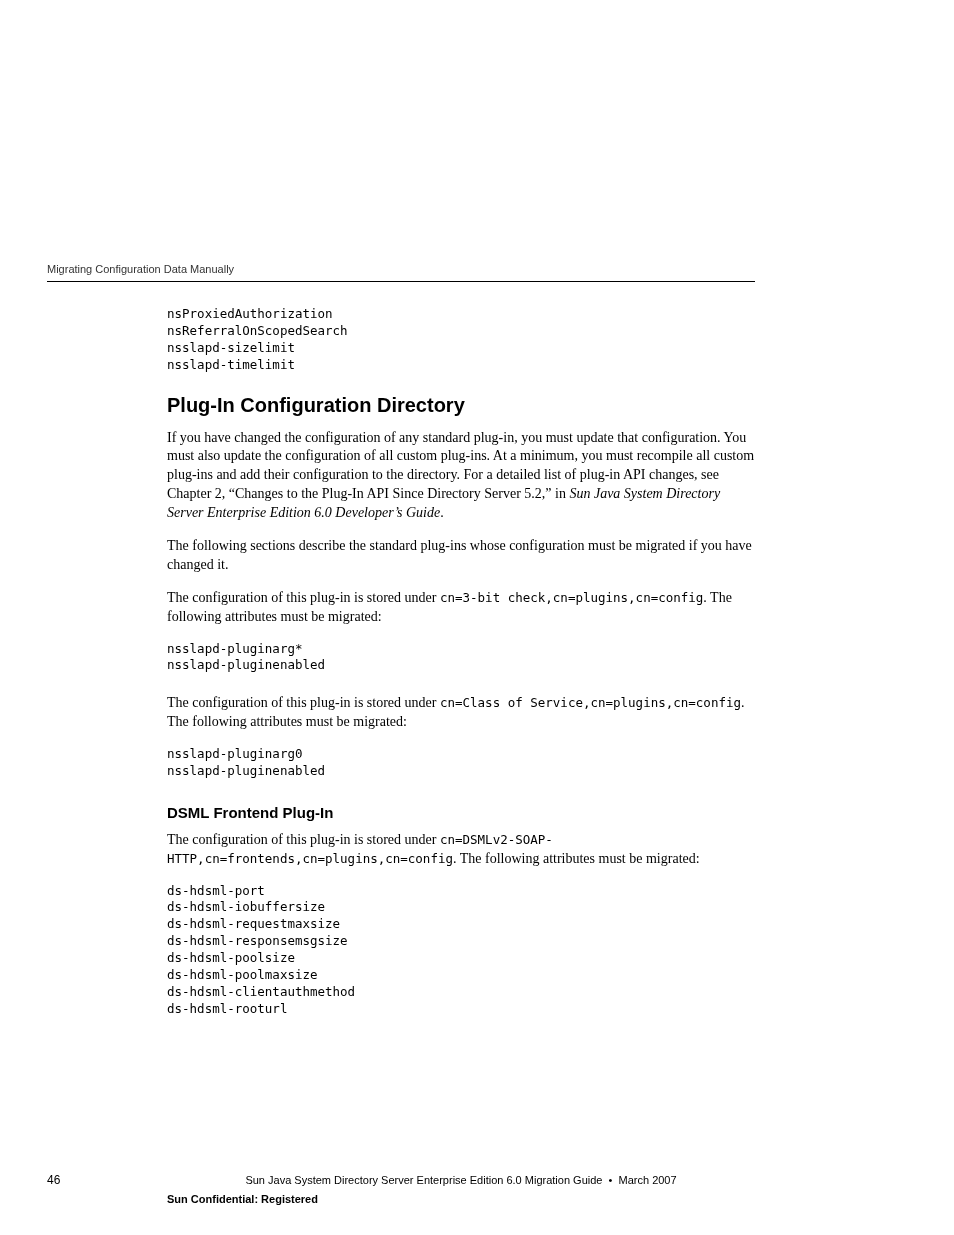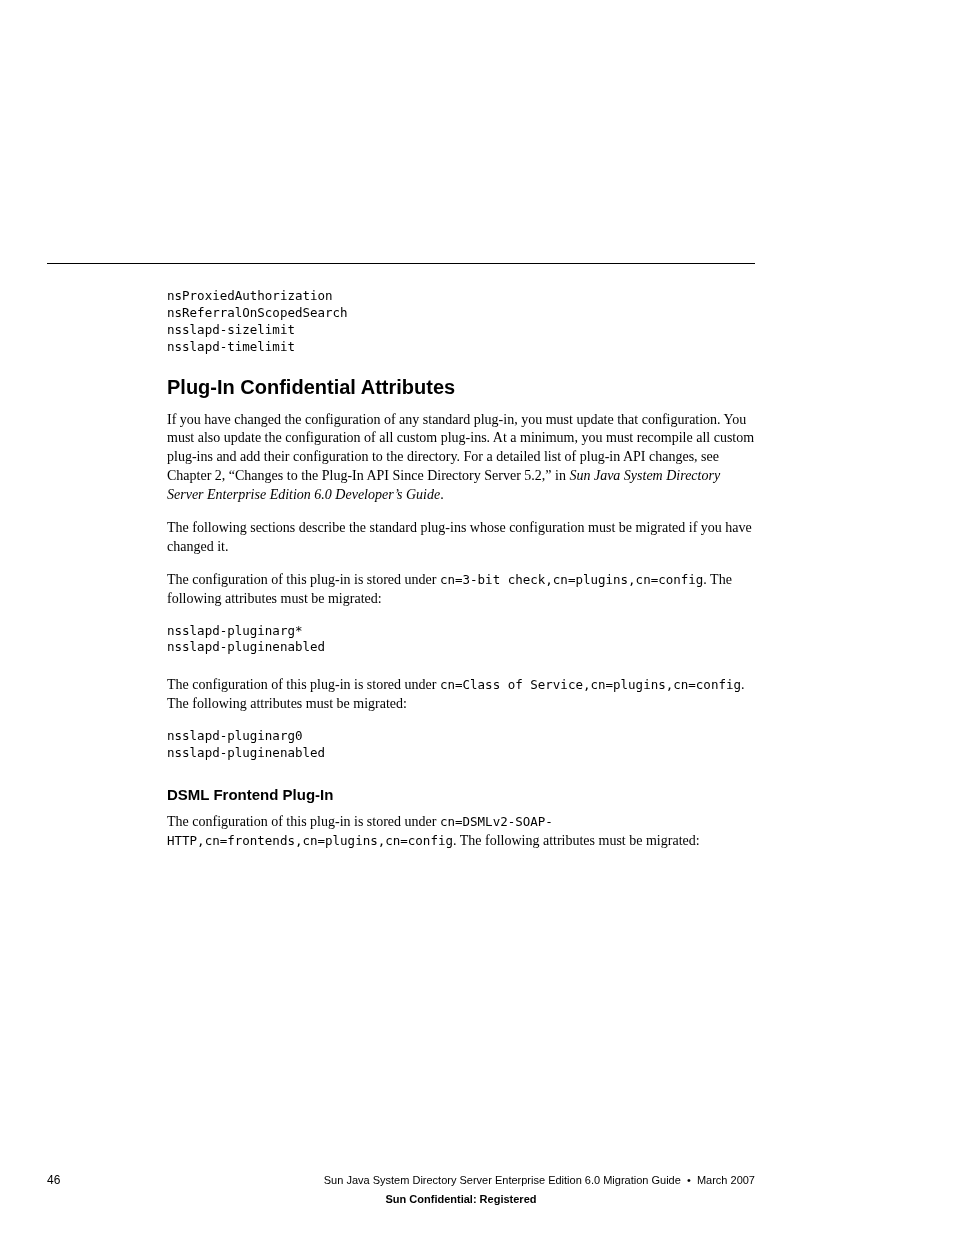--- a/index.html
+++ b/index.html
@@ -75,45 +75,46 @@
   }
   .footer-line1 {
     display: flex;
     align-items: baseline;
   }
   .pagenum {
     font-size: 12px;
     width: 120px;
   }
   .footer-center {
-    text-align: right;
+    text-align: center;
     flex: 1;
   }
   .footer-line2 {
-    text-align: center;
+    text-align: left;
     font-weight: bold;
     margin-top: 6px;
     padding-left: 120px;
   }
 </style>
 </head>
 <body>
 
 <div class="page">
 
+  <div class="running-header">Migrating Configuration Data Manually</div>
   <hr class="hr">
 
   <div class="content">
 
     <div class="mono">nsProxiedAuthorization
 nsReferralOnScopedSearch
 nsslapd-sizelimit
 nsslapd-timelimit</div>
 
-    <h2 class="section">Plug-In Confidential Attributes</h2>
+    <h2 class="section">Plug-In Configuration Directory</h2>
 
     <p class="body">
       <span>If you have changed the configuration of any standard plug-in, you must update that configuration. You must also update the configuration of all custom plug-ins. At a minimum, you must recompile all custom plug-ins and add their configuration to the directory. For a detailed list of plug-in API changes, see Chapter 2, “Changes to the Plug-In API Since Directory Server 5.2,” in </span><span class="italic">Sun Java System Directory Server Enterprise Edition 6.0 Developer’s Guide</span><span>.</span>
     </p>
 
     <p class="body">The following sections describe the standard plug-ins whose configuration must be migrated if you have changed it.</p>
 
     <p class="body">
       <span>The configuration of this plug-in is stored under </span><span class="inline-mono">cn=3-bit check,cn=plugins,cn=config</span><span>. The following attributes must be migrated:</span>
     </p>
@@ -123,20 +124,28 @@
     <p class="body">
       <span>The configuration of this plug-in is stored under </span><span class="inline-mono">cn=Class of Service,cn=plugins,cn=config</span><span>. The following attributes must be migrated:</span>
     </p>
     <div class="mono">nsslapd-pluginarg0
 nsslapd-pluginenabled</div>
 
     <h3 class="subsection">DSML Frontend Plug-In</h3>
     <p class="body">
       <span>The configuration of this plug-in is stored under </span><span class="inline-mono">cn=DSMLv2-SOAP-HTTP,cn=frontends,cn=plugins,cn=config</span><span>. The following attributes must be migrated:</span>
     </p>
+    <div class="mono" style="margin-bottom:0">ds-hdsml-port
+ds-hdsml-iobuffersize
+ds-hdsml-requestmaxsize
+ds-hdsml-responsemsgsize
+ds-hdsml-poolsize
+ds-hdsml-poolmaxsize
+ds-hdsml-clientauthmethod
+ds-hdsml-rooturl</div>
 
   </div>
 
   <div class="footer">
     <div class="footer-line1">
       <span class="pagenum">46</span>
       <span class="footer-center">Sun Java System Directory Server Enterprise Edition 6.0 Migration Guide &nbsp;•&nbsp; March 2007</span>
     </div>
     <div class="footer-line2">Sun Confidential: Registered</div>
   </div>

